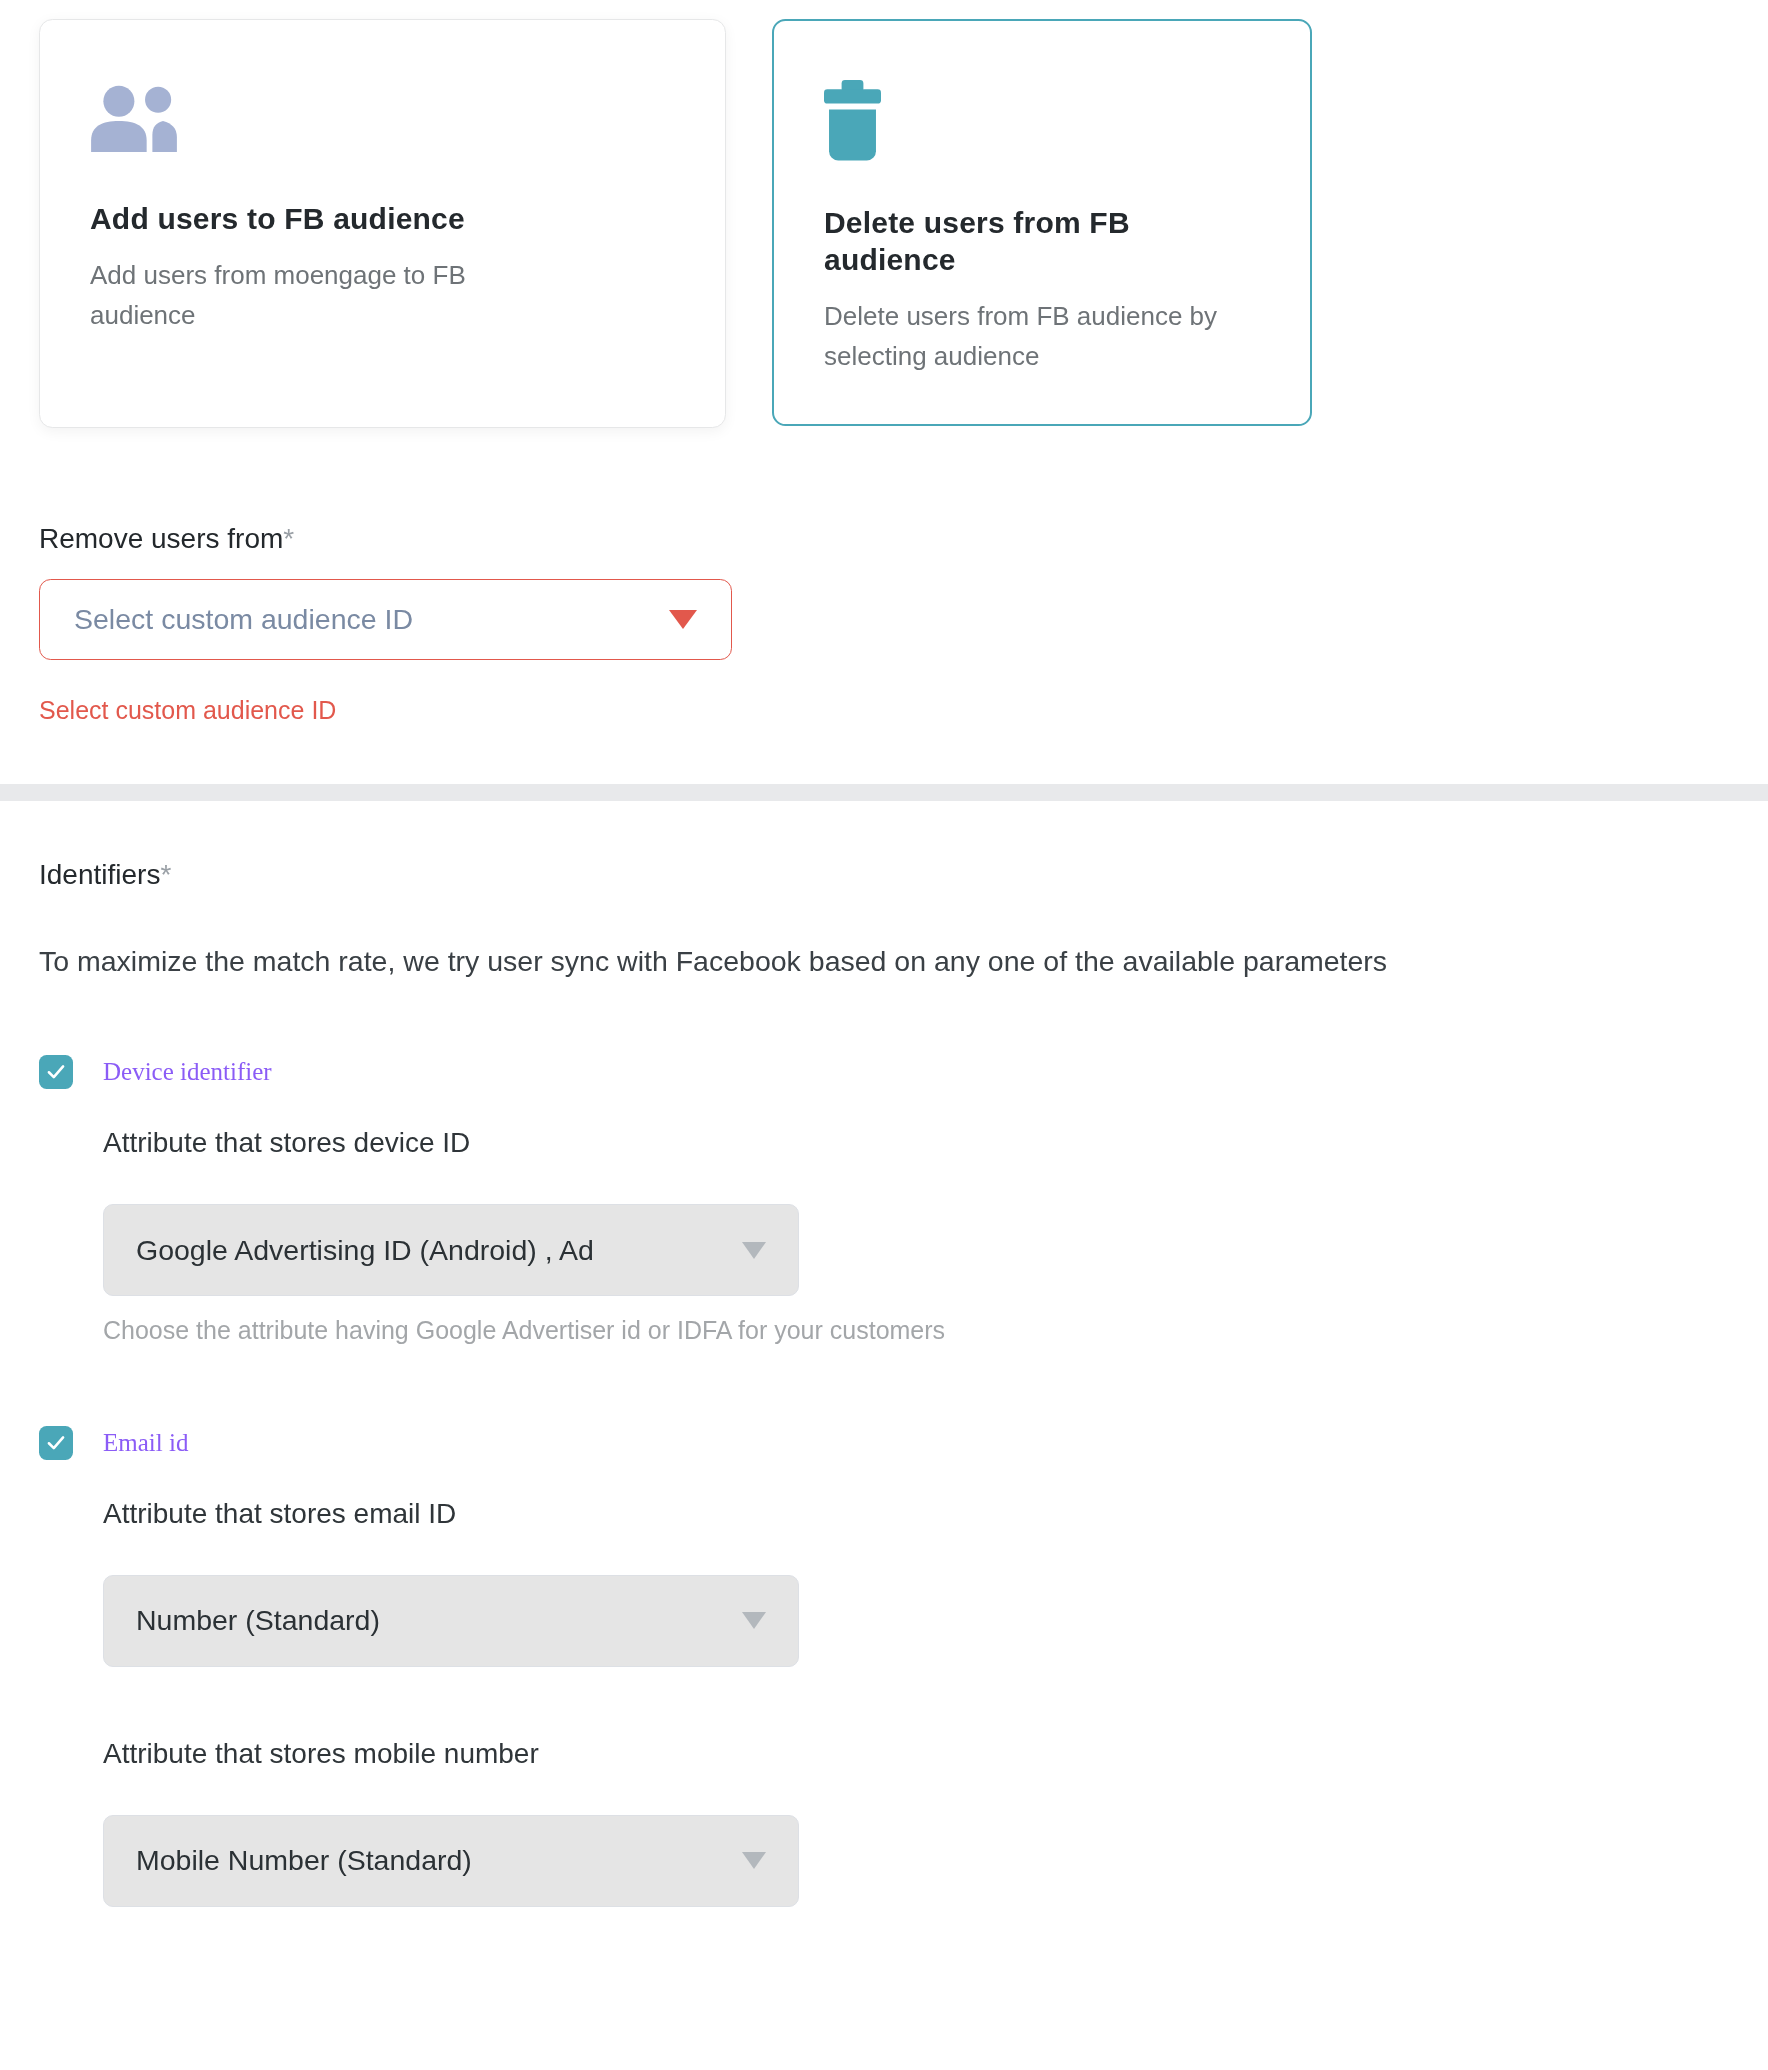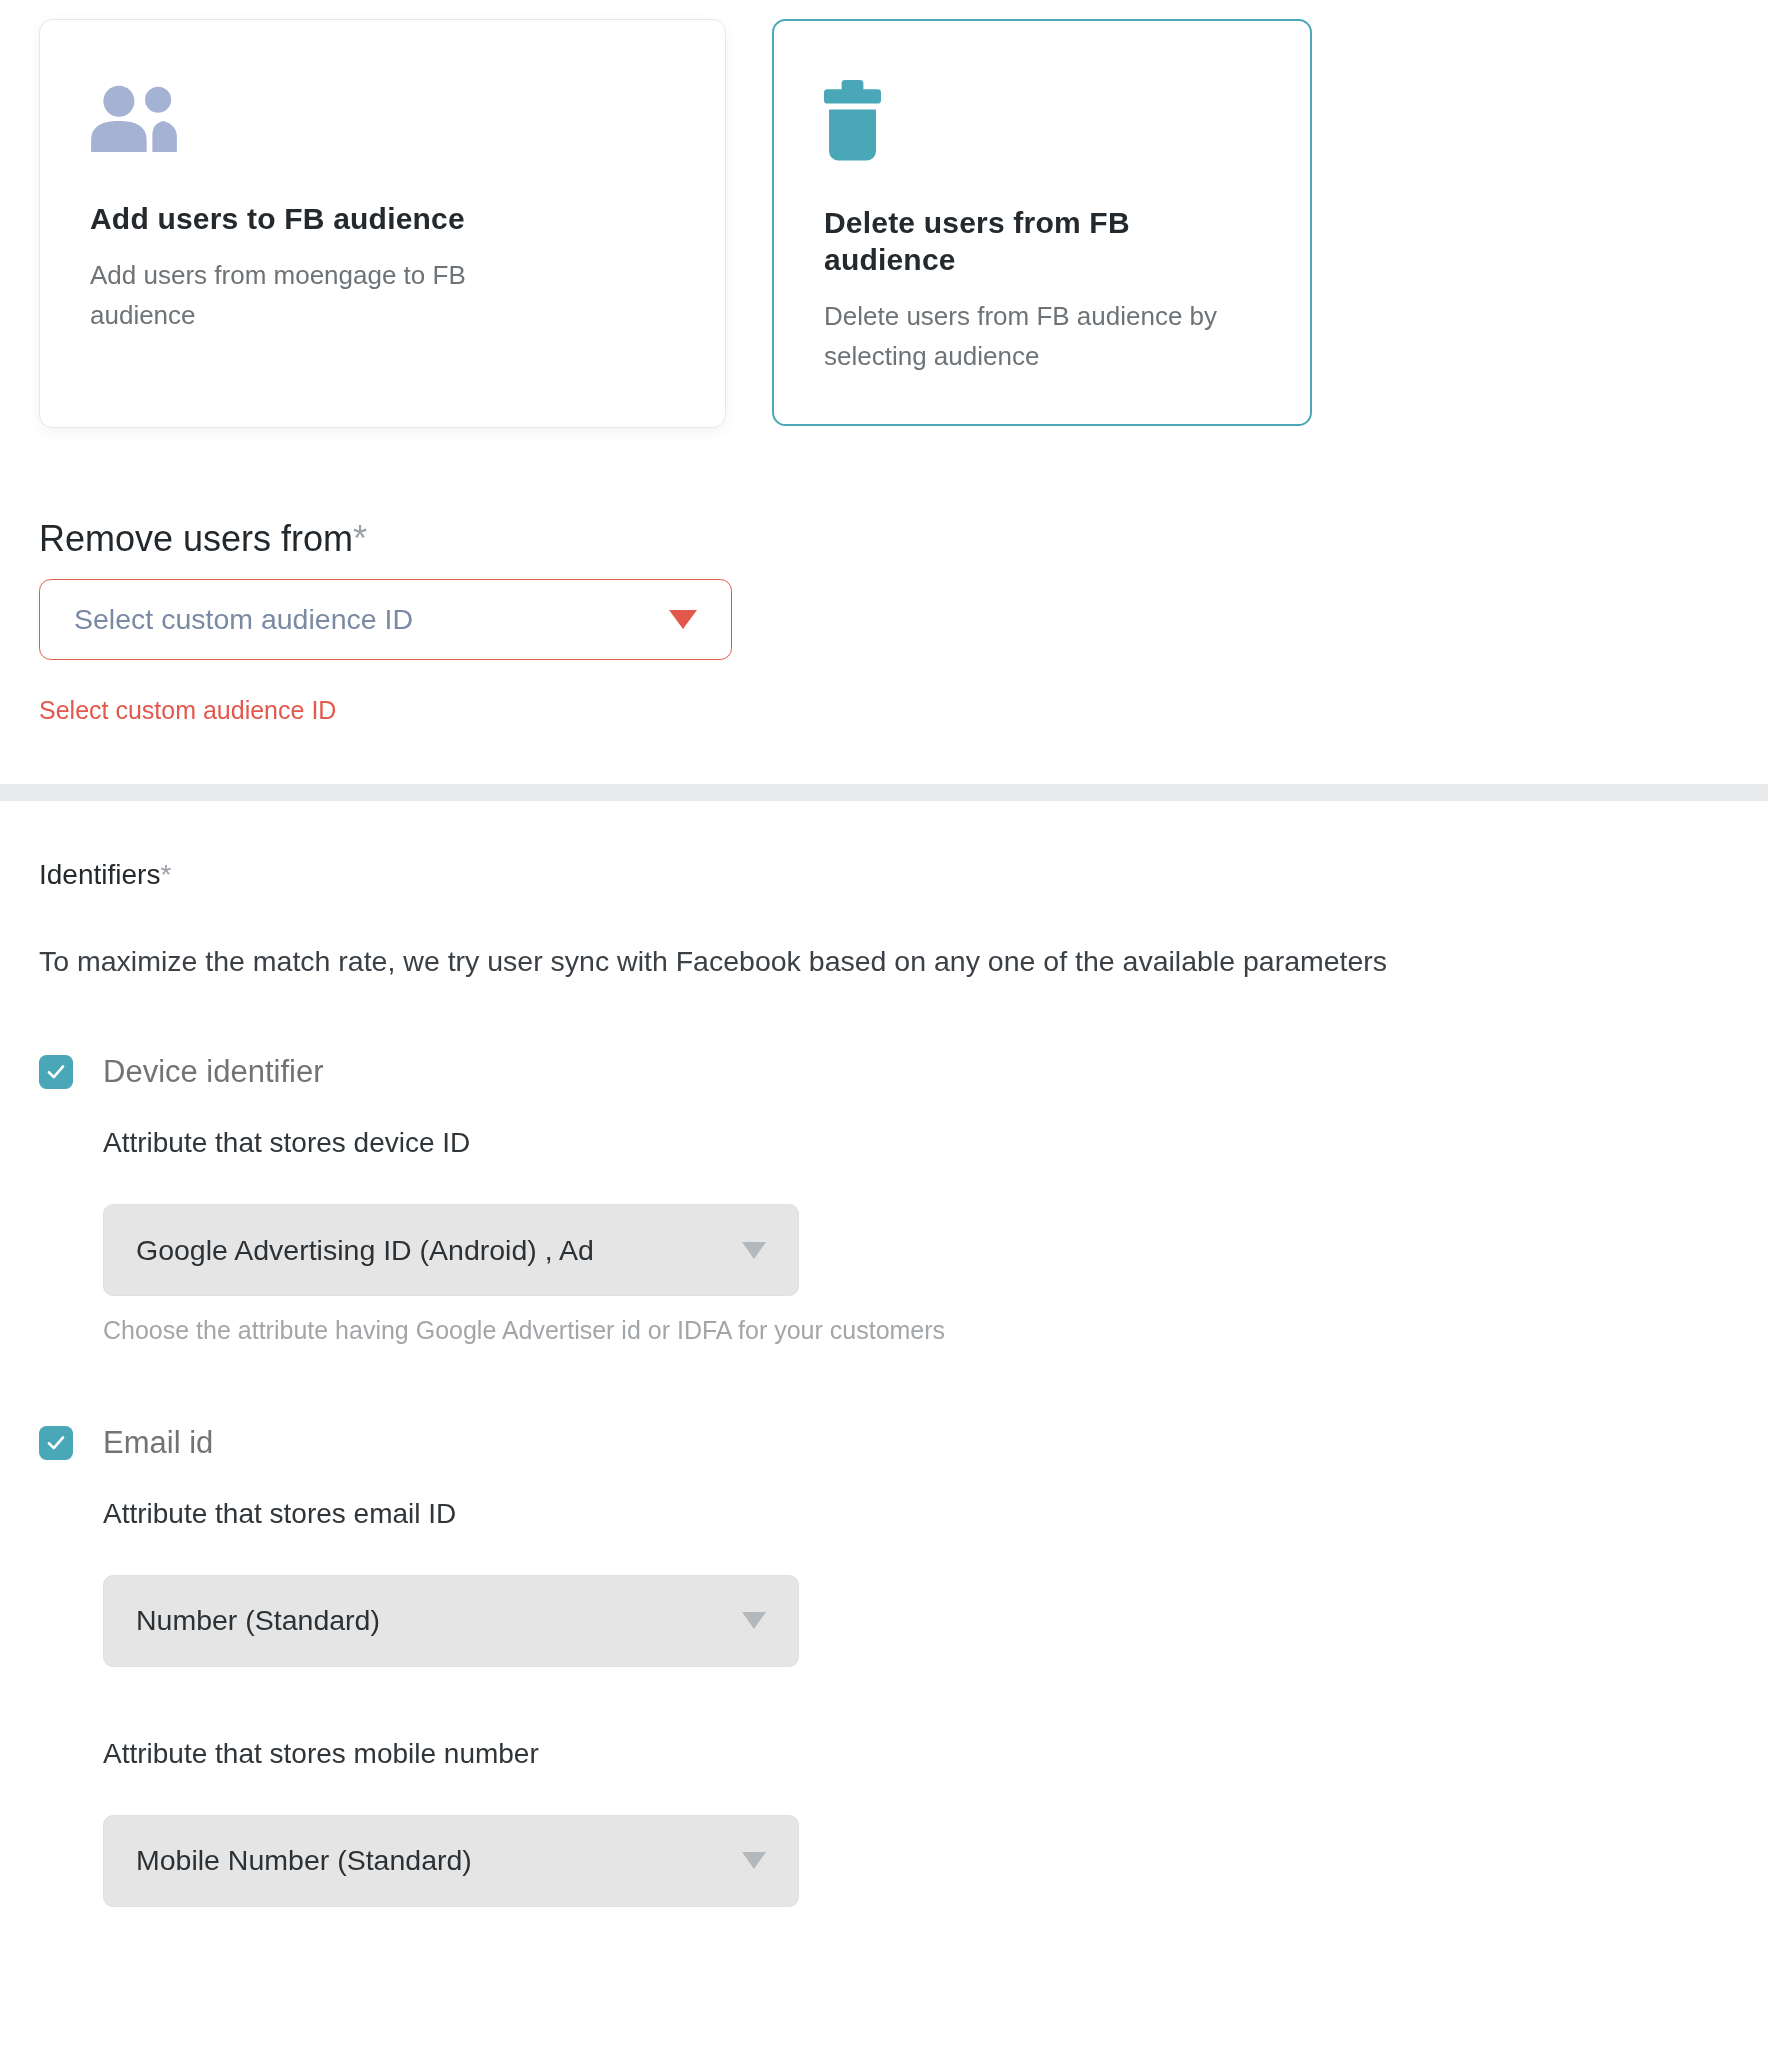--- a/index.html
+++ b/index.html
@@ -49,21 +49,21 @@
     margin-top: 18.5px;
     font-size: 26px;
     line-height: 40px;
     color: #6e7377;
     max-width: 487px;
   }
 
   
   .field-section { margin: 94px 0 0 39px; }
   .field-label {
-    font-size: 36px;
+    font-size: 28px;
     line-height: 34px;
     color: #23282c;
   }
   .req-mark { color: #9aa0a6; }
   .audience-select {
     margin-top: 23.5px;
     width: 693px;
     height: 81px;
     border: 1.7px solid #e2584c;
     border-radius: 11.7px;
@@ -137,23 +137,24 @@
     height: 34px;
     border-radius: 7.6px;
     background: #4aa7b8;
     display: flex;
     align-items: center;
     justify-content: center;
     cursor: pointer;
     flex: 0 0 auto;
   }
   .check-label {
-    font-size: 31px;
-    line-height: 34px;
-    color: #737373;
+    font-size: 25px;
+    line-height: 34px;
+    color: #8b5cf6;
+    font-family: Liberation Serif, serif;
   }
   .item-body { margin-left: 64px; }
   .attr-label {
     margin-top: 37px;
     font-size: 28px;
     line-height: 34px;
     color: #2f3539;
   }
   .id-dropdown {
     margin-top: 44px;

